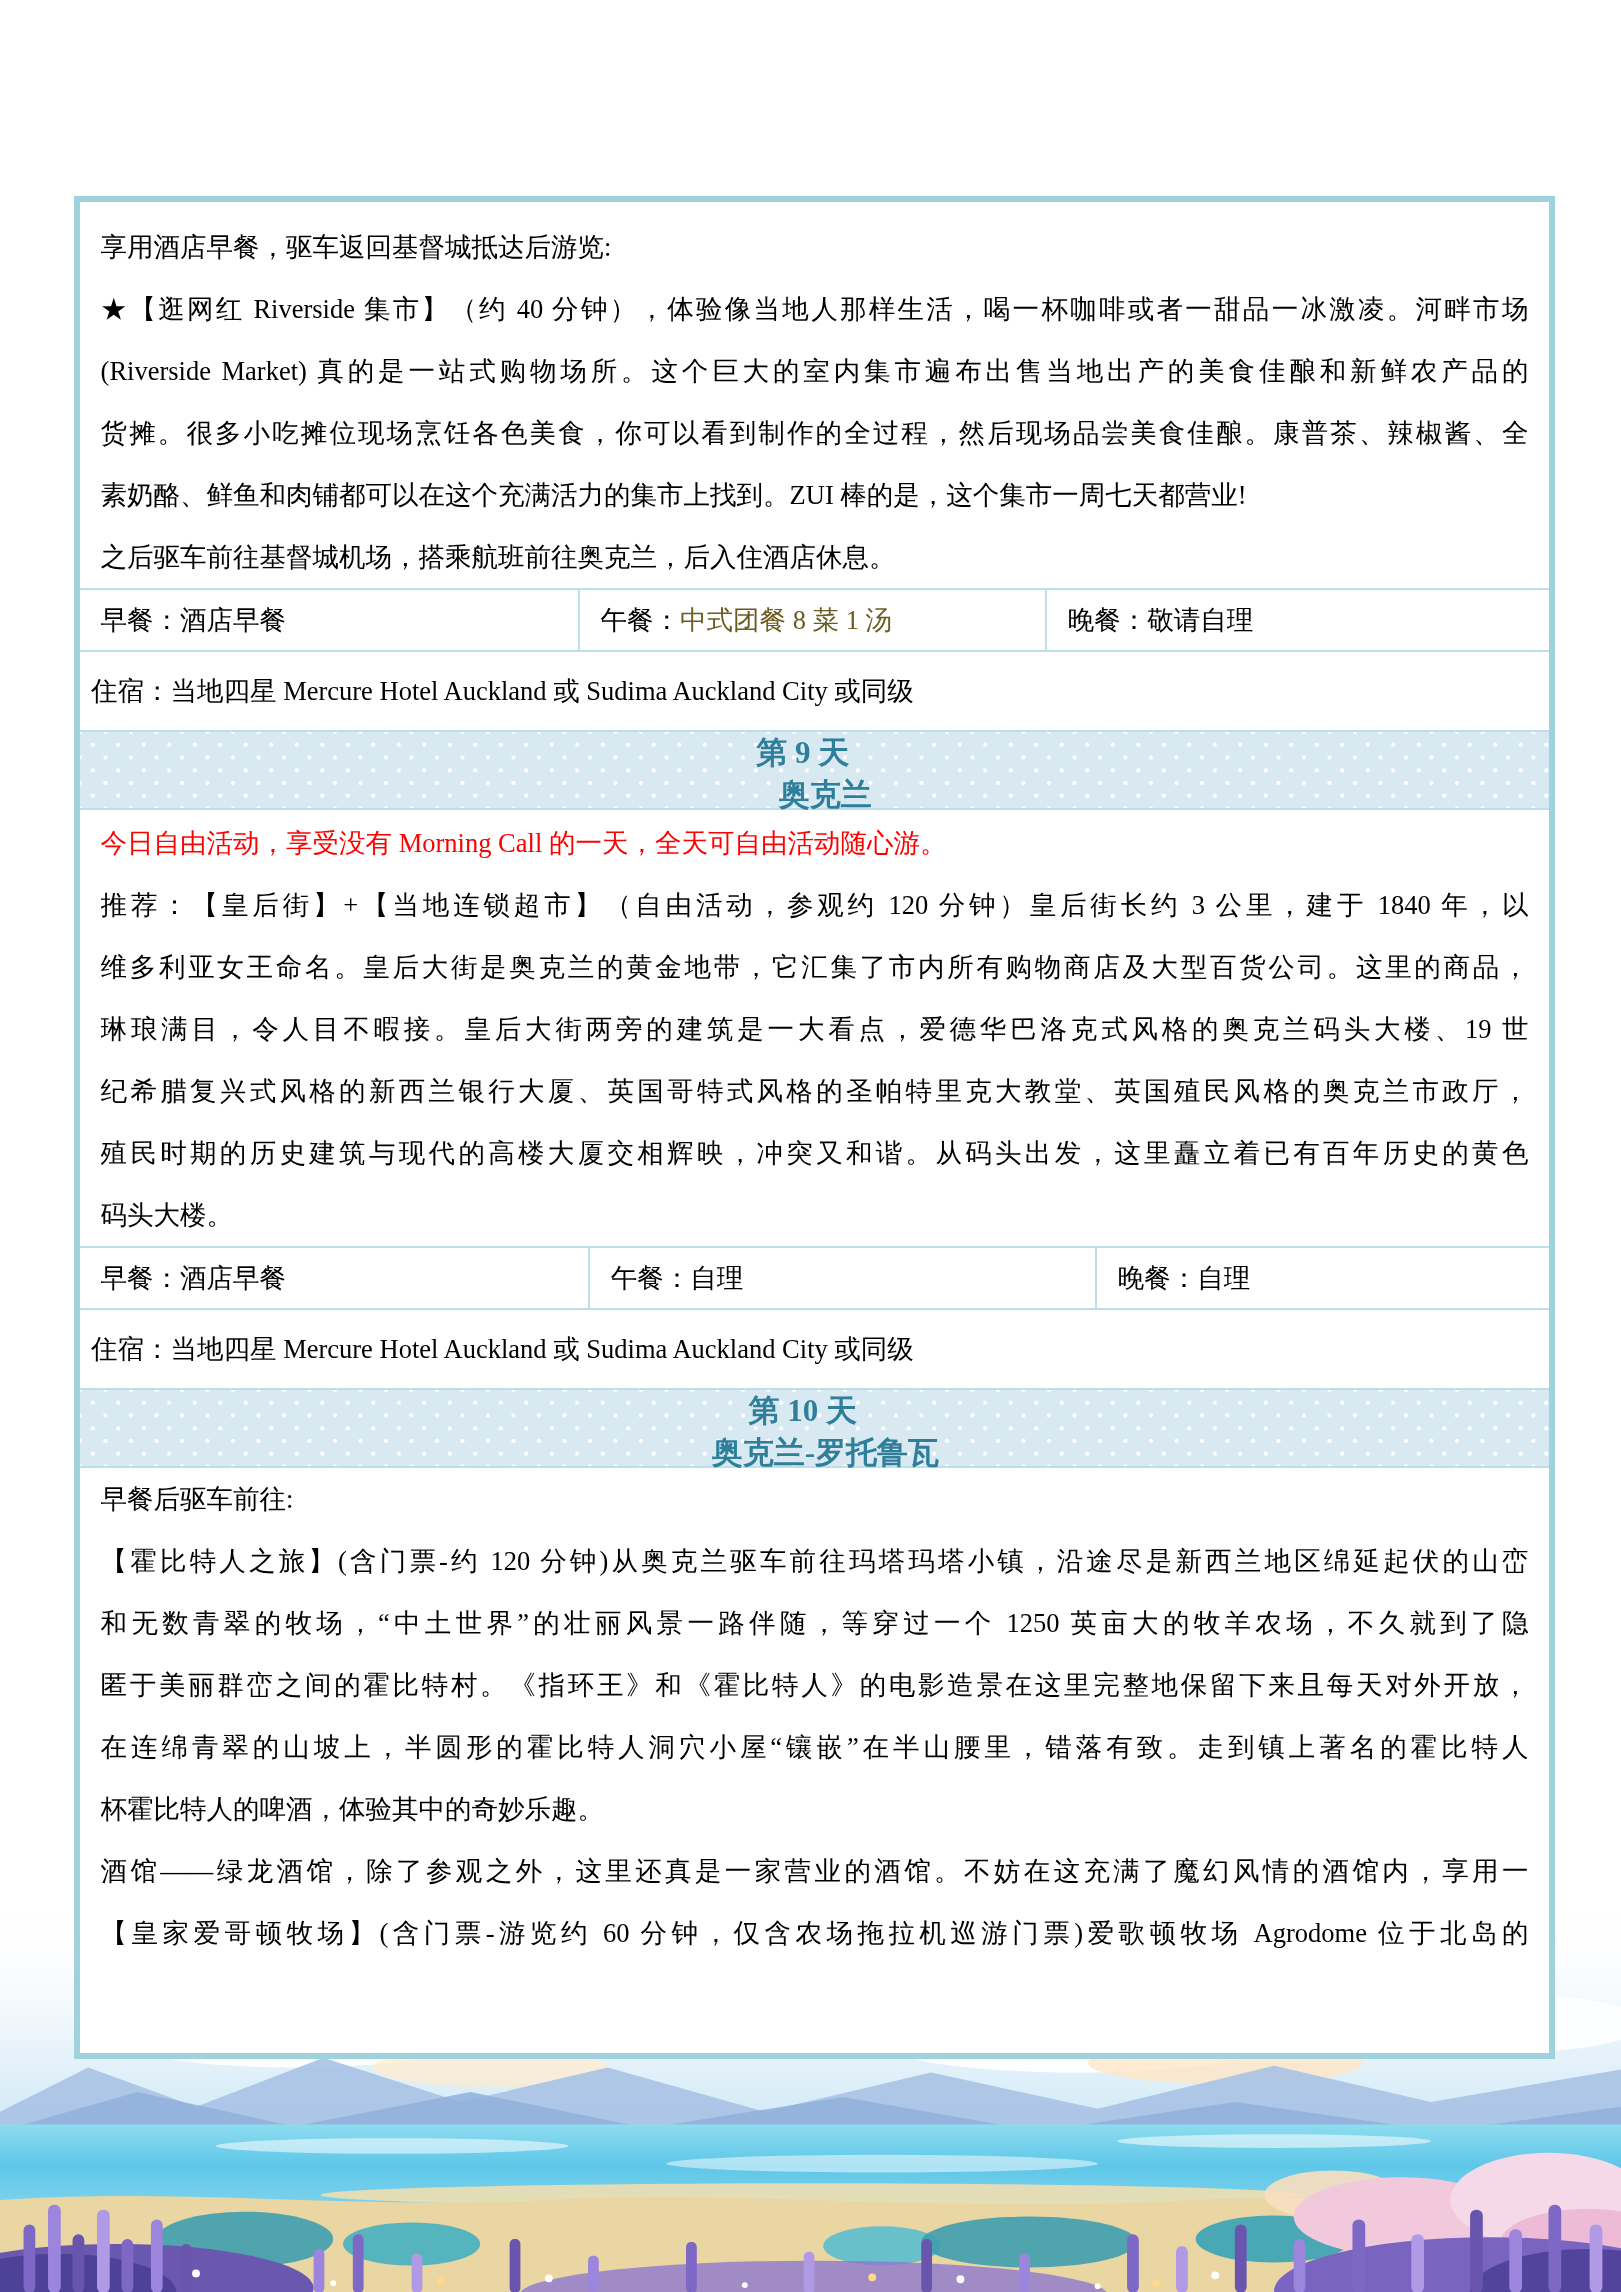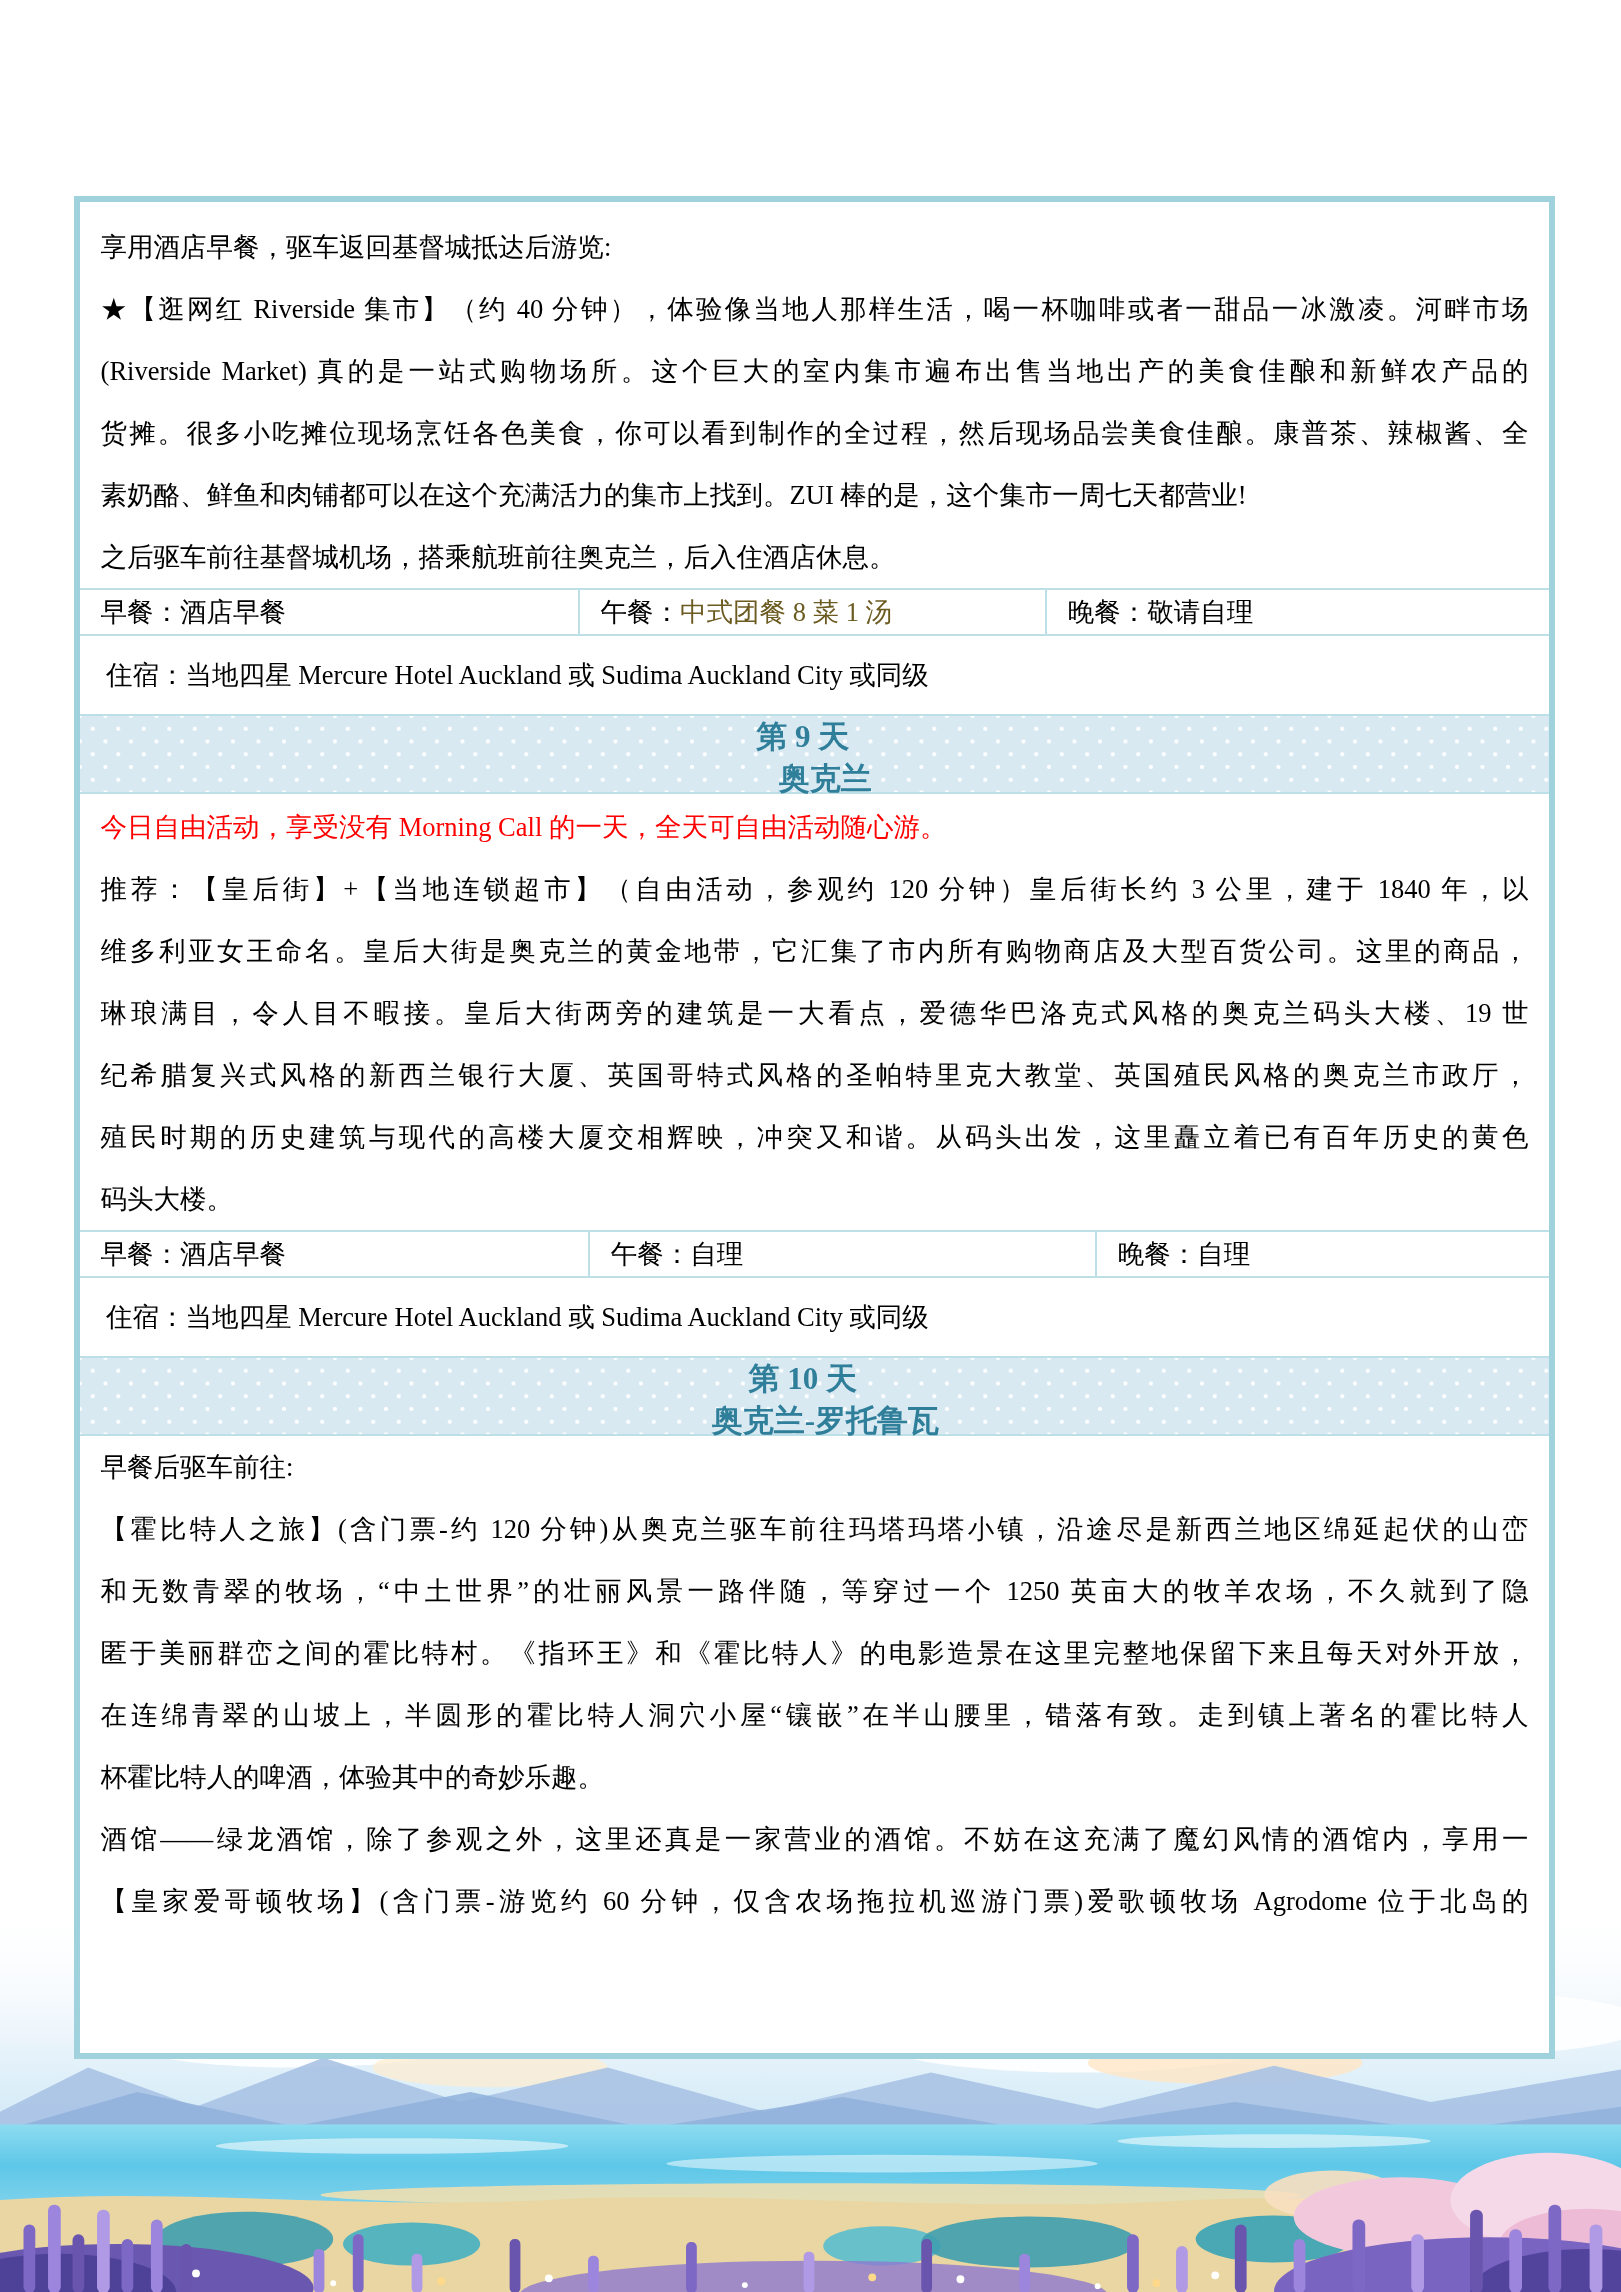--- a/index.html
+++ b/index.html
@@ -28,33 +28,33 @@
   .text-block.notice { padding-top: 2px; }
 
   .line {
     font-size: 26.5px; height: 62px; line-height: 62px; color: #000;
     text-align: justify; text-align-last: justify;
     white-space: normal; overflow: hidden;
   }
   .line.short { text-align-last: left; }
   .notice .line { color: var(--red, #fe0000); }
 
-  .meal-table { display: flex; border-top: 2px solid var(--line, #bcdfe8); height: 46px; }
+  .meal-table { display: flex; border-top: 2px solid var(--line, #bcdfe8); height: 62px; }
   .meal-cell {
     display: flex; align-items: center; padding-left: 20.6px;
     font-size: 26.5px; color: #000; overflow: hidden; white-space: nowrap;
   }
   .meal-cell + .meal-cell { border-left: 2px solid var(--line, #bcdfe8); }
   .t1 .c1 { width: 33.9%; } .t1 .c2 { width: 31.8%; } .t1 .c3 { flex: 1; }
   .t2 .c1 { width: 34.6%; } .t2 .c2 { width: 34.5%; } .t2 .c3 { flex: 1; }
   .lunch-val { color: var(--lunchBrown, #6b5b21); }
 
   .lodging-row {
     display: flex; align-items: center; border-top: 2px solid var(--line, #bcdfe8);
-    height: 80px; padding-left: 26px; font-size: 26.5px; color: #000; white-space: nowrap;
+    height: 80px; padding-left: 11px; font-size: 26.5px; color: #000; white-space: nowrap;
   }
 
   .day-band {
     display: flex; align-items: center; height: 80px; padding-left: 21.6px;
     border-top: 2px solid var(--line, #bcdfe8); border-bottom: 2px solid var(--line, #bcdfe8);
     background-color: var(--bandBg, #d9e9f2);
     background-image:
       radial-gradient(circle, rgba(255,255,255,0.95) 1.8px, rgba(255,255,255,0) 2.3px),
       radial-gradient(circle, rgba(255,255,255,0.95) 1.8px, rgba(255,255,255,0) 2.3px);
     background-size: 25.5px 25.5px; background-position: 0 0, 12.7px 12.7px;

